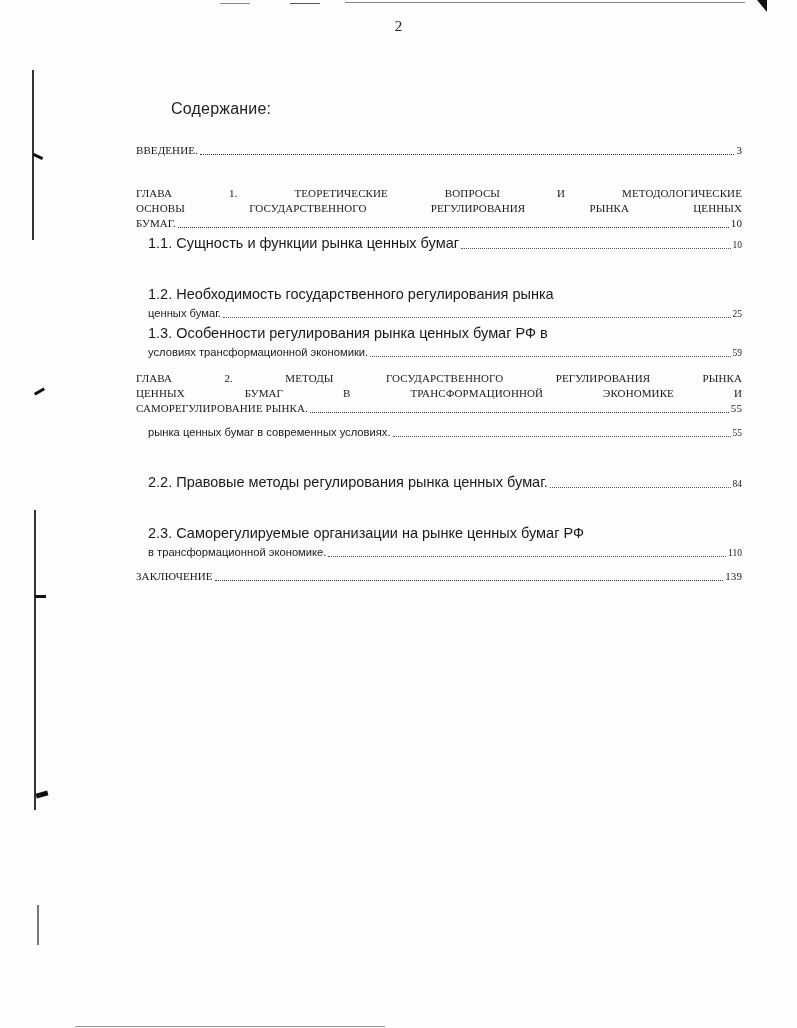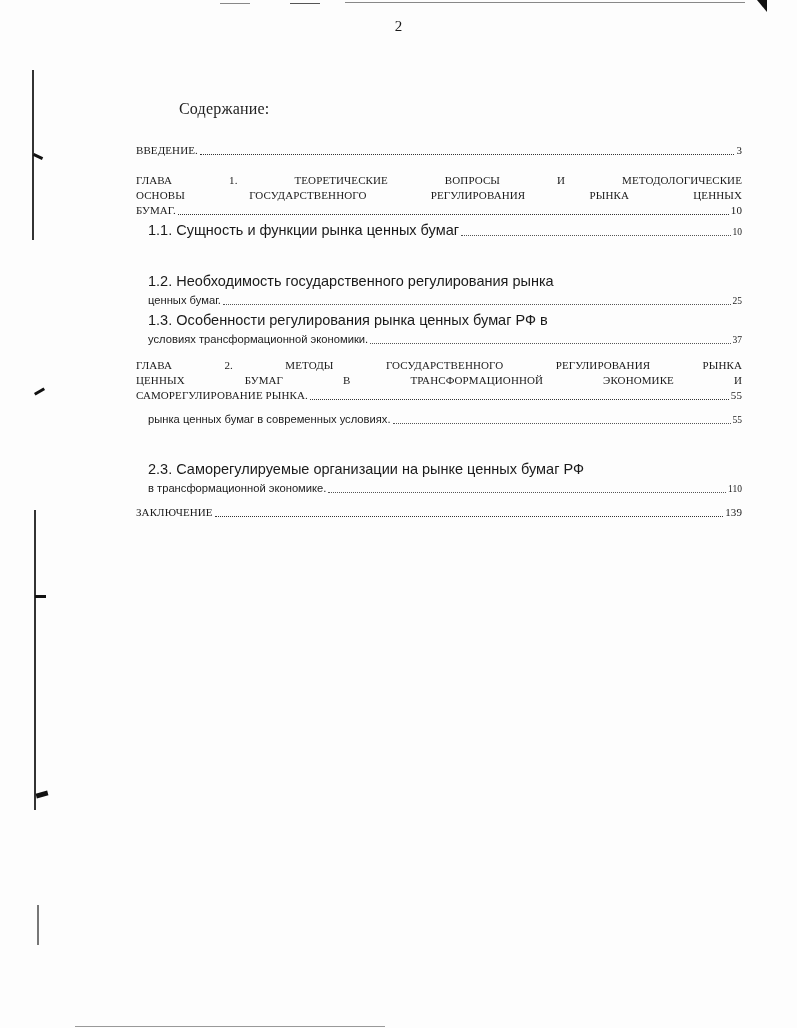--- a/index.html
+++ b/index.html
@@ -10,22 +10,22 @@
     }
     .scan-top { position: absolute; top: 3px; height: 1px; background: #888; }
     .scan-corner { position: absolute; right: 30px; top: 0; width: 0; height: 0;
       border-top: 12px solid #111; border-left: 10px solid transparent; }
     .scan-left { position: absolute; width: 1.5px; background: #333; }
     .tick { position: absolute; background: #111; }
     .scan-bottom { position: absolute; top: 1026px; height: 1px; background: #999; }
 
     .page-number { position: absolute; top: 18px; left: 0; width: 797px; text-align: center;
       font-size: 15px; }
-    .toc-title { position: absolute; top: 100px; left: 179px; font-size: 16px;
-      font-family: Liberation Serif, serif; color: #222; letter-spacing: 0.2px; }
+    .toc-title { position: absolute; top: 100px; left: 171px; font-size: 16px;
+      font-family: Liberation Sans, sans-serif; color: #222; letter-spacing: 0.2px; }
 
     .toc { position: absolute; left: 136px; width: 606px; top: 143px; }
     .entry { position: relative; font-size: 11px; }
     .chapter { text-transform: none; letter-spacing: 0.1px; }
     .just-line { text-align: justify; text-align-last: justify; line-height: 15px; height: 15px; white-space: nowrap; }
     .lead-line { display: flex; align-items: baseline; line-height: 15px; height: 15px; white-space: nowrap; }
     .lead-line .txt { flex: 0 0 auto; }
     .lead-line .dots { flex: 1 1 auto; overflow: hidden; border-bottom: 1.3px dotted #333;
       margin: 0 2px 3px 2px; height: 0; align-self: flex-end; }
     .lead-line .pg { flex: 0 0 auto; }
@@ -58,21 +58,21 @@
 <div class="toc">
 
   <div class="entry chapter" style="margin-top:0">
     <div class="lead-line">
         <span class="txt">ВВЕДЕНИЕ.</span>
         <span class="dots"></span>
         <span class="pg">3</span>
       </div>
   </div>
 
-  <div class="entry chapter" style="margin-top:15px">
+  <div class="entry chapter" style="margin-top:28px">
     <div class="just-line">ГЛАВА 1. ТЕОРЕТИЧЕСКИЕ ВОПРОСЫ И МЕТОДОЛОГИЧЕСКИЕ</div>
     <div class="just-line">ОСНОВЫ ГОСУДАРСТВЕННОГО РЕГУЛИРОВАНИЯ РЫНКА ЦЕННЫХ</div>
     <div class="lead-line">
         <span class="txt">БУМАГ.</span>
         <span class="dots"></span>
         <span class="pg">10</span>
       </div>
   </div>
 
   <div class="entry sub" style="margin-top:3px">
@@ -90,21 +90,21 @@
         <span class="dots"></span>
         <span class="pg">25</span>
       </div>
   </div>
 
   <div class="entry sub" style="margin-top:2px">
     <div class="first">1.3. Особенности регулирования рынка ценных бумаг РФ в</div>
     <div class="lead-line second">
         <span class="txt">условиях трансформационной экономики.</span>
         <span class="dots"></span>
-        <span class="pg">37</span>
+        <span class="pg">59</span>
       </div>
   </div>
 
   <div class="entry chapter" style="margin-top:10px">
     <div class="just-line">ГЛАВА 2. МЕТОДЫ ГОСУДАРСТВЕННОГО РЕГУЛИРОВАНИЯ РЫНКА</div>
     <div class="just-line">ЦЕННЫХ БУМАГ В ТРАНСФОРМАЦИОННОЙ ЭКОНОМИКЕ И</div>
     <div class="lead-line">
         <span class="txt">САМОРЕГУЛИРОВАНИЕ РЫНКА.</span>
         <span class="dots"></span>
         <span class="pg">55</span>
@@ -112,20 +112,27 @@
   </div>
 
   <div class="entry sub" style="margin-top:7px">
     <div class="lead-line second">
         <span class="txt">рынка ценных бумаг в современных условиях.</span>
         <span class="dots"></span>
         <span class="pg">55</span>
       </div>
   </div>
 
+  <div class="entry sub">
+    <div class="lead-line first">
+        <span class="txt">2.2. Правовые методы регулирования рынка ценных бумаг.</span>
+        <span class="dots"></span>
+        <span class="pg">84</span>
+      </div>
+  </div>
 
   <div class="entry sub">
     <div class="first">2.3. Саморегулируемые организации на рынке ценных бумаг РФ</div>
     <div class="lead-line second">
         <span class="txt">в трансформационной экономике.</span>
         <span class="dots"></span>
         <span class="pg">110</span>
       </div>
   </div>
 

